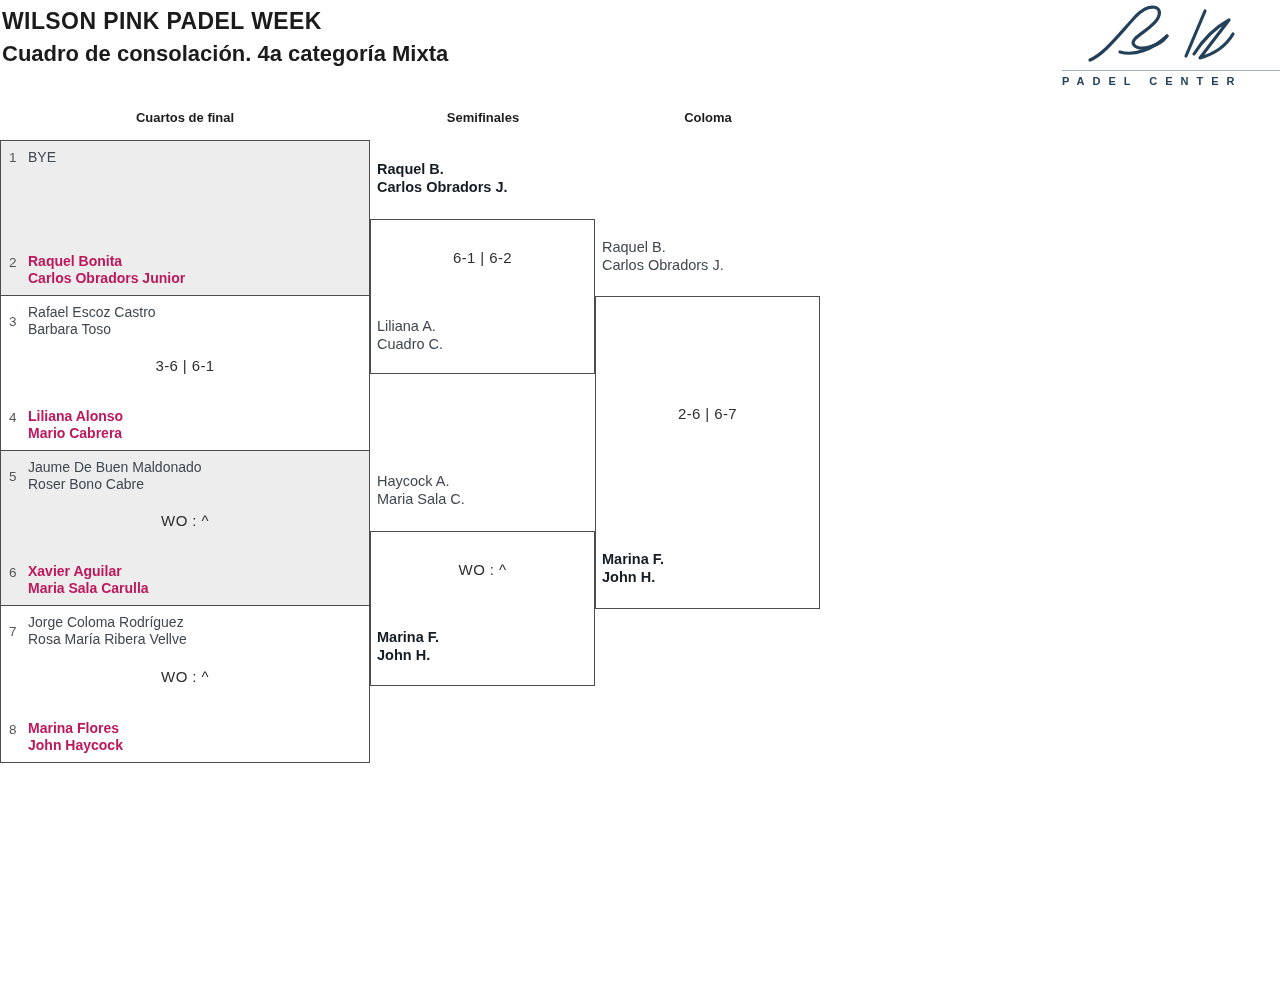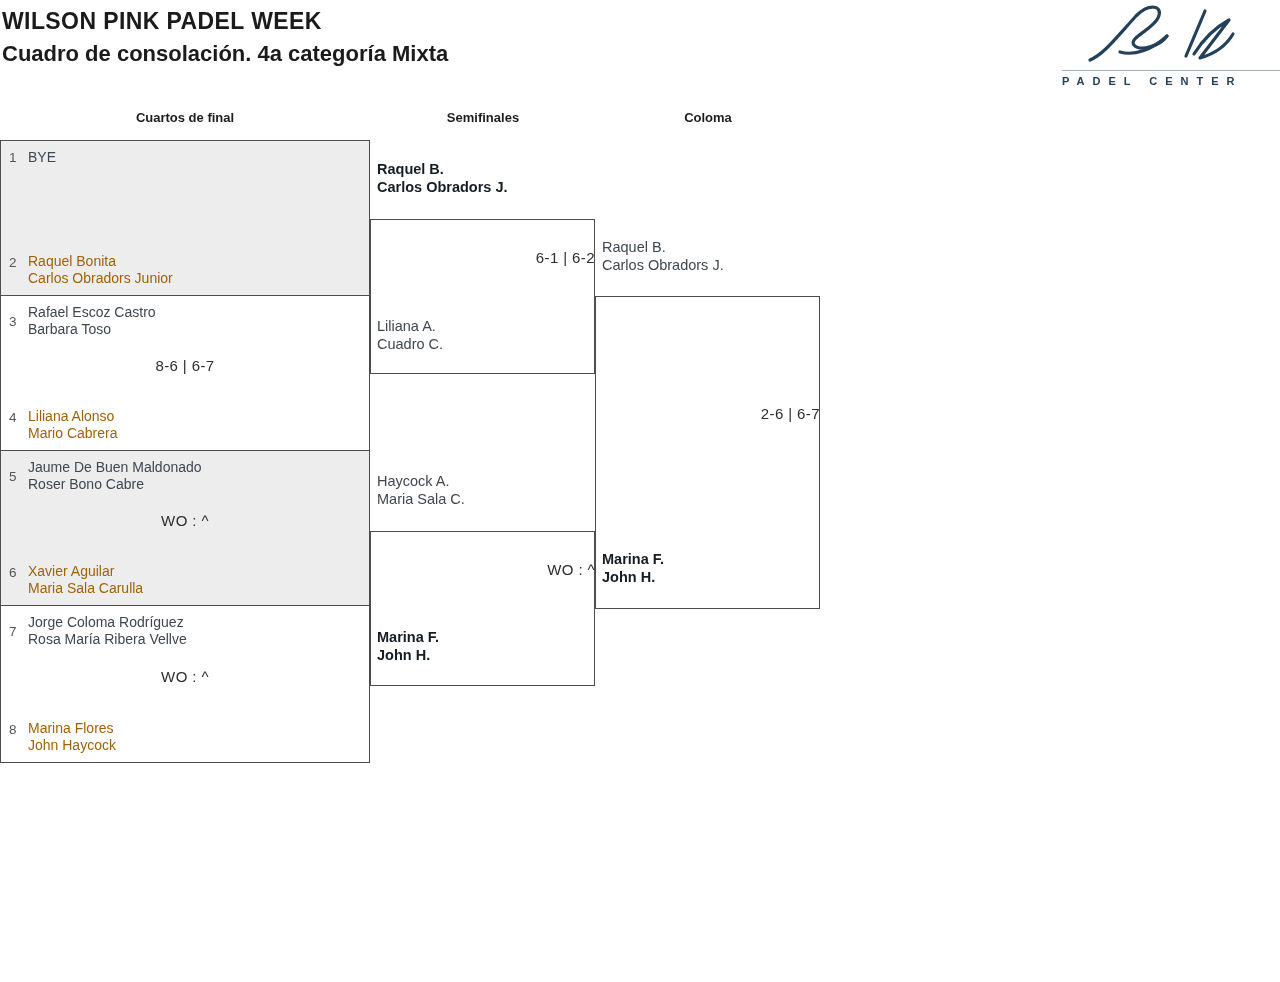--- a/index.html
+++ b/index.html
@@ -28,32 +28,32 @@
             display:flex;flex-direction:column;justify-content:space-between;padding:8px 8px;}
   .qf1{top:140px;}
   .qf2{top:295px;}
   .qf3{top:450px;}
   .qf4{top:605px;height:158px;}
   .shaded{background:#ededed;}
 
   .team-row{display:flex;align-items:center;}
   .seed{width:16px;flex:0 0 16px;font-size:13.5px;color:#555;margin-right:3px;}
   .names{font-size:14px;line-height:17px;color:#3f4750;}
-  .team-row.winner .names{font-weight:400;color:#a16207;margin-top:15px;}
+  .team-row.winner .names{font-weight:700;color:#be185d;margin-top:15px;}
   .match-score{text-align:center;font-size:15px;line-height:18px;color:#2e2e2e;letter-spacing:.4px;}
 
   
   .bk-box{position:absolute;border:1px solid #4d4d4d;box-sizing:border-box;background:transparent;}
   .sf1-box{left:370px;top:219px;width:225px;height:155px;}
   .sf2-box{left:370px;top:531px;width:225px;height:155px;}
   .final-box{left:595px;top:296px;width:225px;height:313px;}
 
   .bk-label{position:absolute;font-size:14.5px;line-height:18px;color:#3f4750;}
   .bk-label.winner{font-weight:700;color:#141c24;}
-  .bk-score{position:absolute;width:225px;text-align:right;font-size:15px;color:#2e2e2e;letter-spacing:.4px;}
+  .bk-score{position:absolute;width:225px;text-align:center;font-size:15px;color:#2e2e2e;letter-spacing:.4px;}
 
   .sf1-top{left:377px;top:160px;}
   .sf1-score{left:370px;top:249px;}
   .sf1-bottom{left:377px;top:317px;}
   .sf2-top{left:377px;top:472px;}
   .sf2-score{left:370px;top:561px;}
   .sf2-bottom{left:377px;top:628px;}
   .final-top{left:602px;top:238px;}
   .final-score{left:595px;top:405px;}
   .final-bottom{left:602px;top:550px;}
@@ -104,21 +104,21 @@
   </div>
 
   <div class="qf-block qf2">
     <div class="team-row">
       <span class="seed">3</span>
       <div class="names">
         <div>Rafael Escoz Castro</div>
         <div>Barbara Toso</div>
       </div>
     </div>
-    <div class="match-score">8-6 | 6-7</div>
+    <div class="match-score">3-6 | 6-1</div>
     <div class="team-row winner">
       <span class="seed">4</span>
       <div class="names">
         <div>Liliana Alonso</div>
         <div>Mario Cabrera</div>
       </div>
     </div>
   </div>
 
   <div class="qf-block qf3 shaded">

